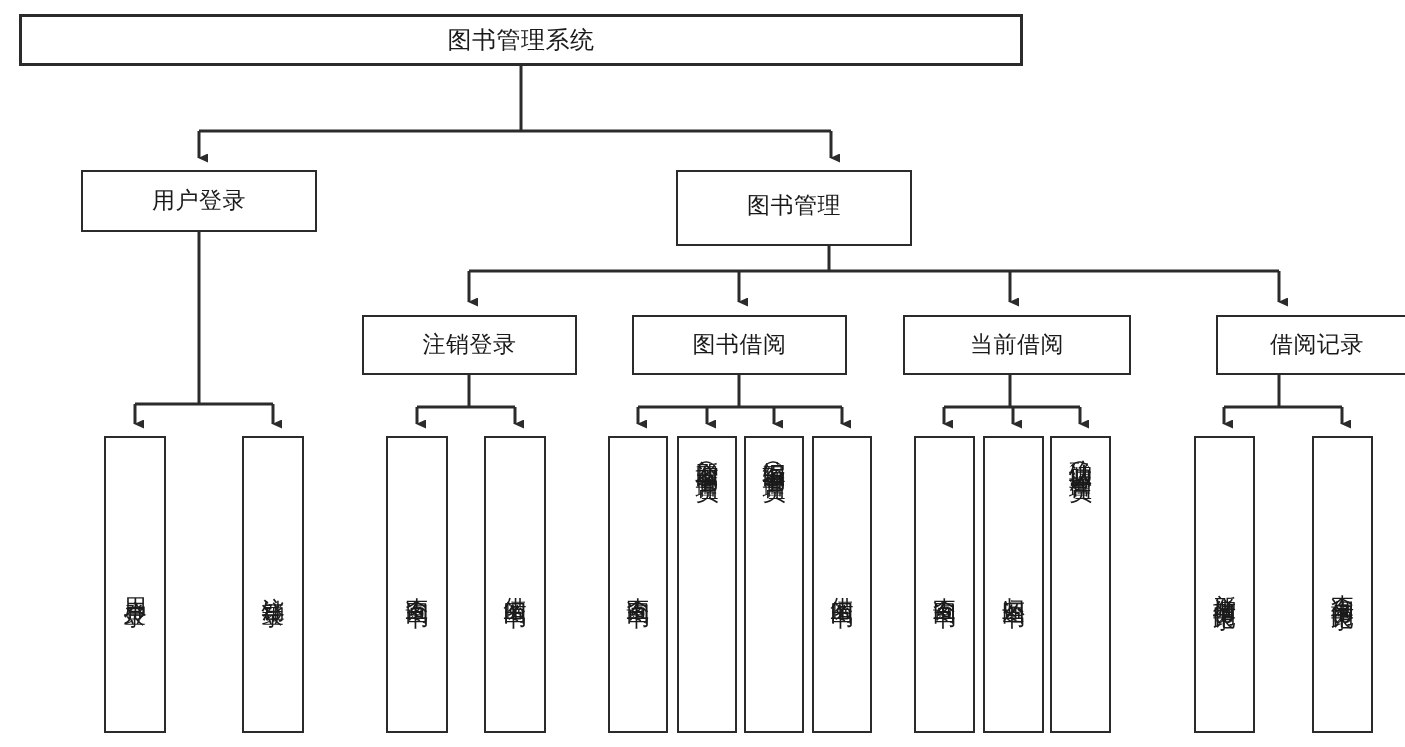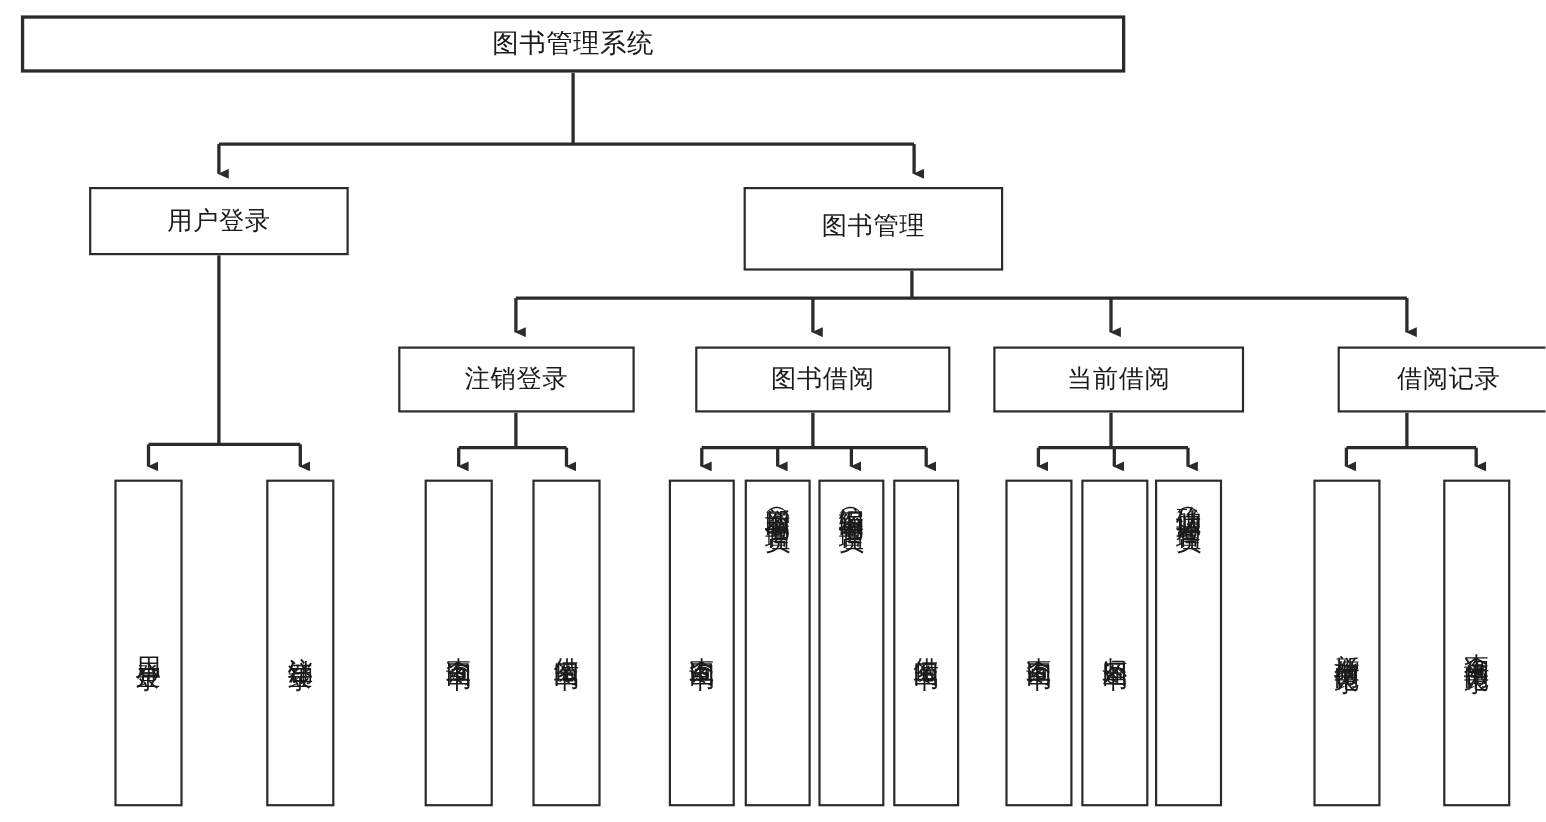--- a/index.html
+++ b/index.html
@@ -154,21 +154,21 @@
       </div>
       <div class="node-box level-2 horizontal" style="left: 81px; top: 170px; width: 236px; height: 62px;">
         <span class="node-label">用户登录</span>
       </div>
       <div class="node-box level-2 horizontal" style="left: 676px; top: 170px; width: 236px; height: 76px; font-family: Liberation Mono, monospace;">
         <span class="node-label">图书管理</span>
       </div>
       <div class="node-box level-3 horizontal" style="left: 362px; top: 315px; width: 215px; height: 60px;">
         <span class="node-label">注销登录</span>
       </div>
-      <div class="node-box level-3 horizontal" style="left: 632px; top: 315px; width: 232px; height: 60px;">
+      <div class="node-box level-3 horizontal" style="left: 632px; top: 315px; width: 215px; height: 60px;">
         <span class="node-label">图书借阅</span>
       </div>
       <div class="node-box level-3 horizontal" style="left: 903px; top: 315px; width: 228px; height: 60px;">
         <span class="node-label">当前借阅</span>
       </div>
       <div class="node-box level-3 horizontal" style="left: 1216px; top: 315px; width: 202px; height: 60px;">
         <span class="node-label">借阅记录</span>
       </div>
       <div class="node-box level-4 vertical centered" style="left: 104px; top: 436px; width: 62px; height: 297px;">
         <span class="node-label">用户登录</span>

